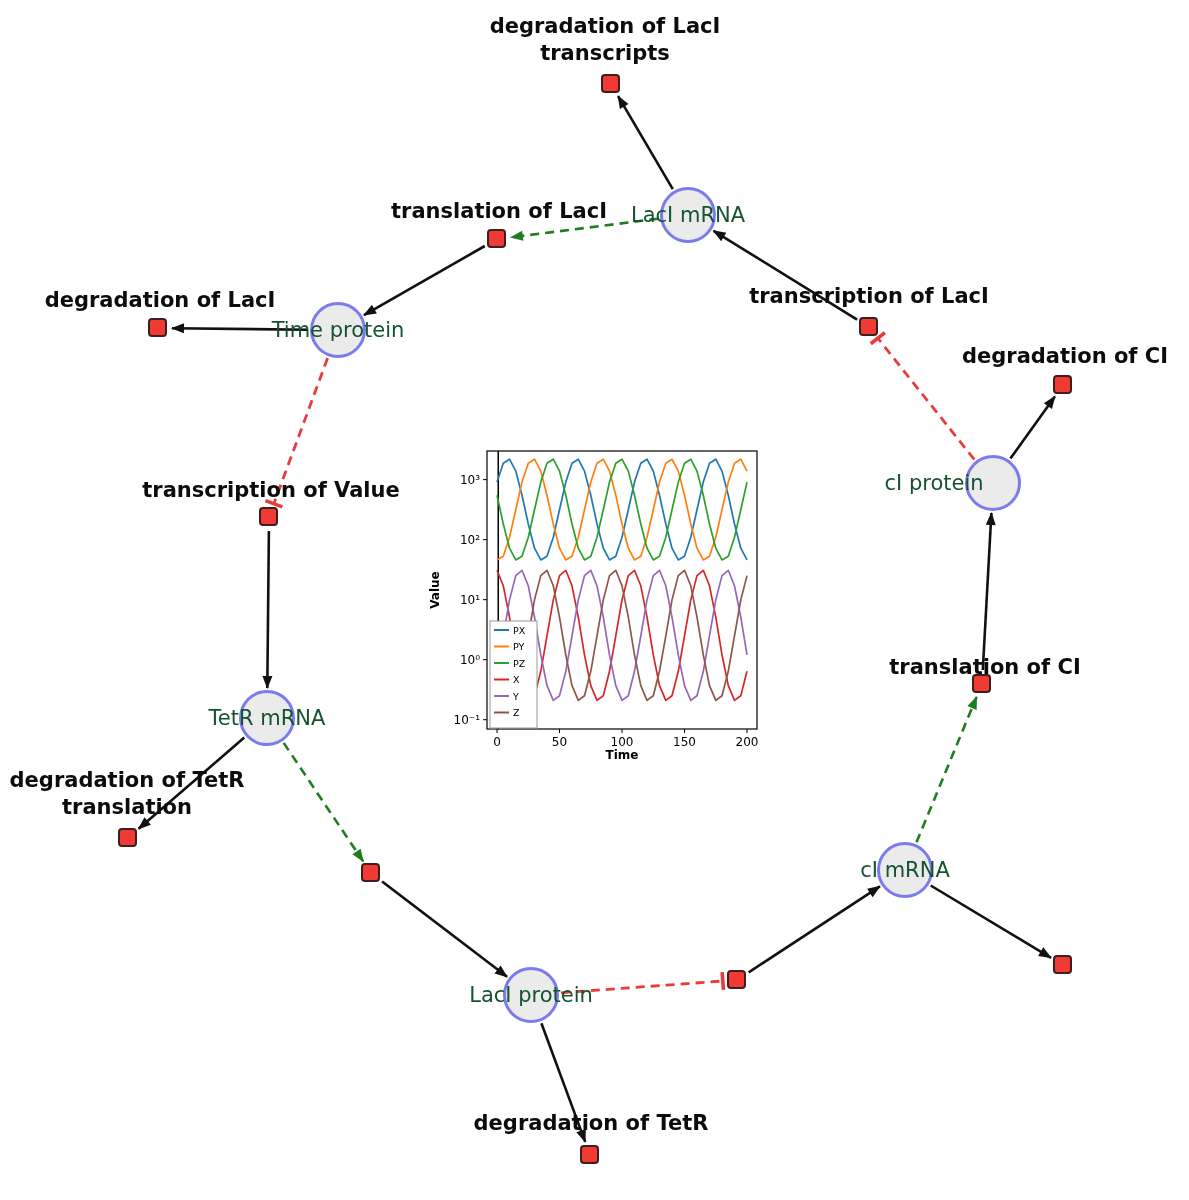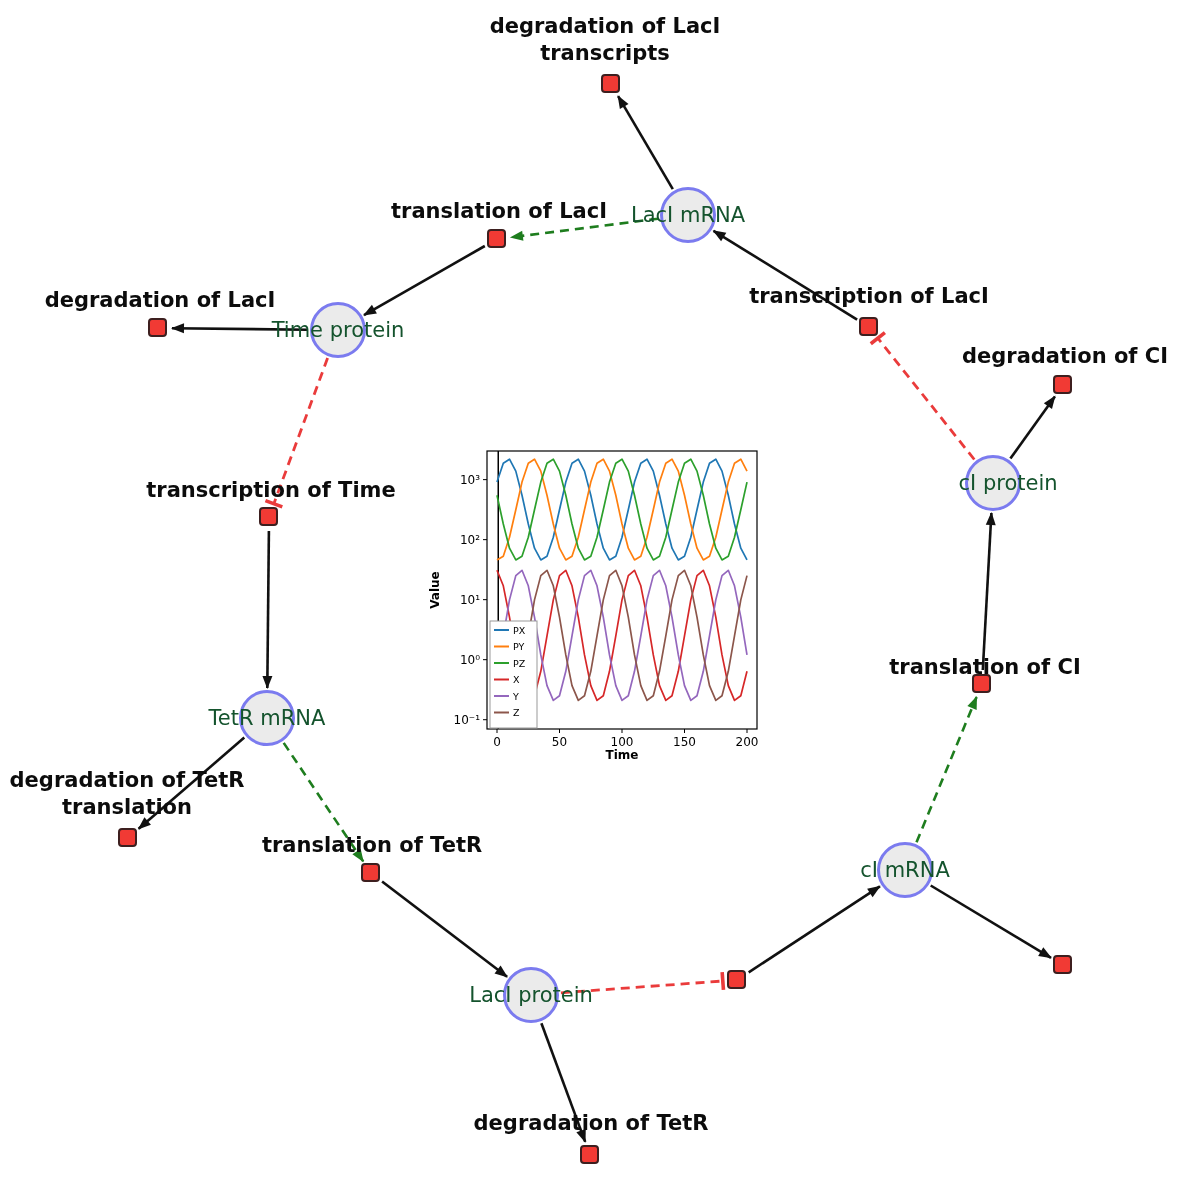--- a/index.html
+++ b/index.html
@@ -70,44 +70,43 @@
   <div class="species" style="left:239px;top:690px"></div>
   <div class="species" style="left:503px;top:967px"></div>
   <div class="species" style="left:877px;top:842px"></div>
   <div class="species" style="left:965px;top:455px"></div>
 
   <div class="slabel" style="left:688px;top:215px">LacI mRNA</div>
   <div class="slabel" style="left:338px;top:330px">Time protein</div>
   <div class="slabel" style="left:267px;top:718px">TetR mRNA</div>
   <div class="slabel" style="left:531px;top:995px">LacI protein</div>
   <div class="slabel" style="left:905px;top:870px">cI mRNA</div>
-  <div class="slabel" style="left:1008px;top:483px">cI protein</div>
+  <div class="slabel" style="left:934px;top:483px">cI protein</div>
 
   <div class="rx" style="left:601px;top:74px"></div>
   <div class="rx" style="left:487px;top:229px"></div>
   <div class="rx" style="left:859px;top:317px"></div>
   <div class="rx" style="left:148px;top:318px"></div>
   <div class="rx" style="left:1053px;top:375px"></div>
   <div class="rx" style="left:259px;top:507px"></div>
   <div class="rx" style="left:972px;top:674px"></div>
   <div class="rx" style="left:118px;top:828px"></div>
   <div class="rx" style="left:361px;top:863px"></div>
   <div class="rx" style="left:727px;top:970px"></div>
   <div class="rx" style="left:1053px;top:955px"></div>
   <div class="rx" style="left:580px;top:1145px"></div>
 
   <div class="rlabel wrap" style="left:605px;top:40px">degradation of LacI transcripts</div>
   <div class="rlabel" style="left:869px;top:297px">transcription of LacI</div>
   <div class="rlabel" style="left:499px;top:212px">translation of LacI</div>
   <div class="rlabel" style="left:160px;top:301px">degradation of LacI</div>
   <div class="rlabel" style="left:1065px;top:357px">degradation of CI</div>
-  <div class="rlabel" style="left:271px;top:491px">transcription of Time</div>
+  <div class="rlabel" style="left:271px;top:491px">transcription of Value</div>
   <div class="rlabel" style="left:985px;top:668px">translation of CI</div>
   <div class="rlabel wrap" style="left:127px;top:794px">degradation of TetR translation</div>
-  <div class="rlabel" style="left:372px;top:846px">translation of TetR</div>
   <div class="rlabel" style="left:591px;top:1124px">degradation of TetR</div>
 
   <div id="inset-chart">
     <svg id="chart-svg" width="342" height="318">
         <rect x="62" y="8" width="270" height="278" fill="#ffffff" stroke="#000" stroke-width="1.2"></rect>
         <line x1="58" y1="276.7032536582882" x2="62" y2="276.7032536582882" stroke="#000" stroke-width="1"></line>
         <text x="55" y="280.7032536582882" text-anchor="end" font-size="12" fill="#000" font-family="DejaVu Sans, sans-serif">10⁻¹</text>
         <line x1="58" y1="216.68628329479216" x2="62" y2="216.68628329479216" stroke="#000" stroke-width="1"></line>
         <text x="55" y="220.68628329479216" text-anchor="end" font-size="12" fill="#000" font-family="DejaVu Sans, sans-serif">10⁰</text>
         <line x1="58" y1="156.6693129312961" x2="62" y2="156.6693129312961" stroke="#000" stroke-width="1"></line>

